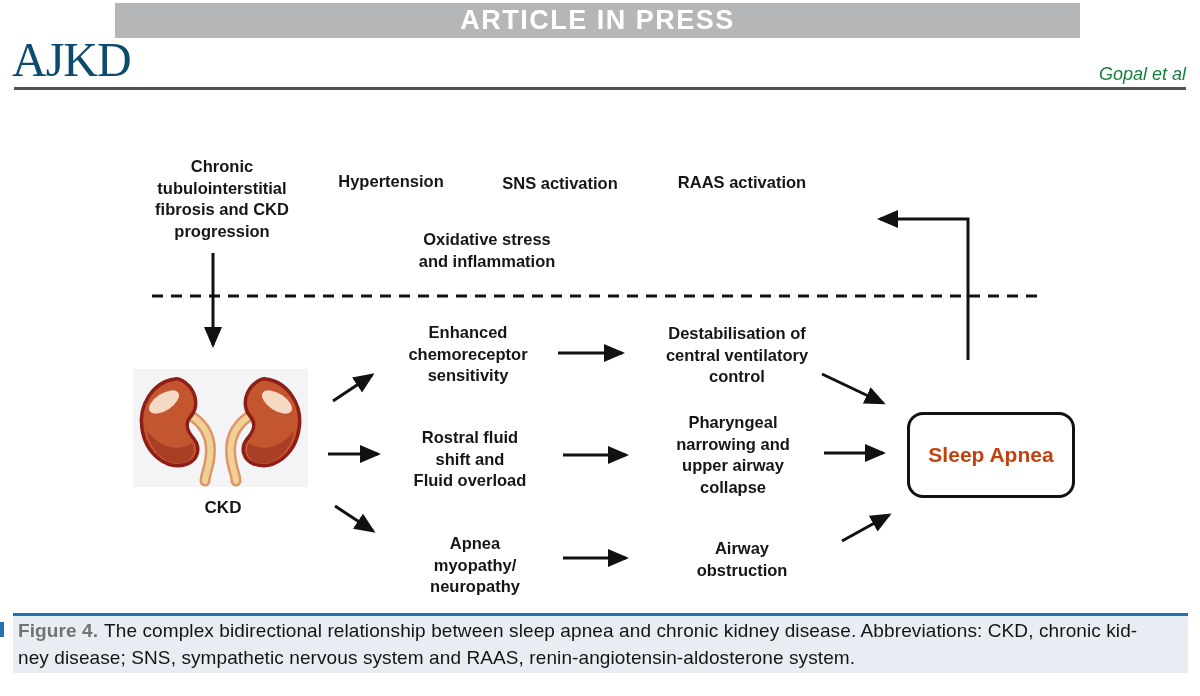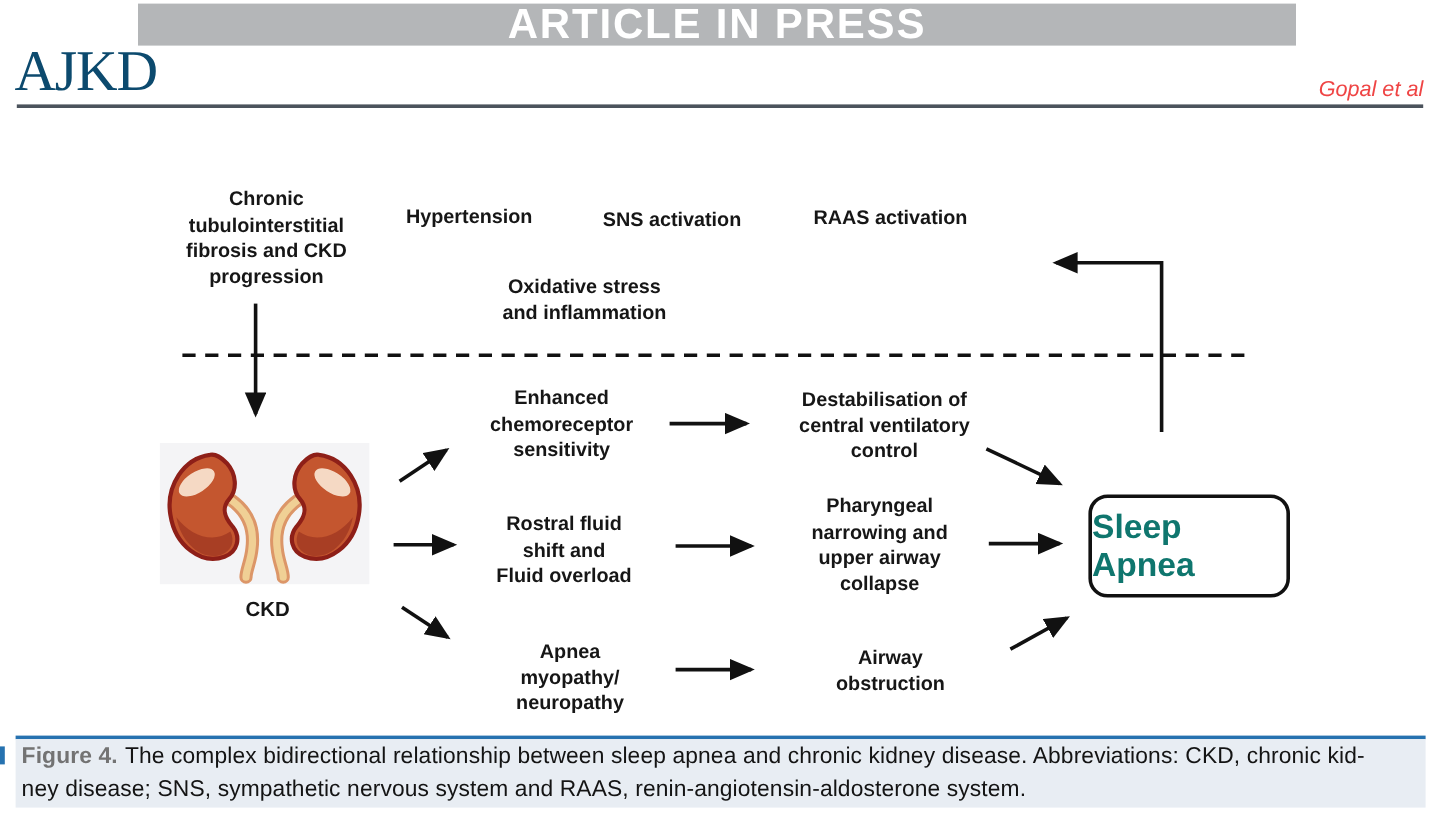--- a/index.html
+++ b/index.html
@@ -2,36 +2,36 @@
 <html><head>
 <meta charset="utf-8">
 <style>
   html,body{margin:0;padding:0;background:#ffffff;}
   #page{position:relative;width:1200px;height:696px;background:#ffffff;overflow:hidden;
         font-family:"Liberation Sans",sans-serif;}
 
   
   .banner{position:absolute;left:115px;top:3px;width:965px;height:35px;background:#b4b6b8;
           display:flex;align-items:center;justify-content:center;}
-  .banner span{color:#ffffff;font-weight:bold;font-size:35px;letter-spacing:1.5px;}
+  .banner span{color:#ffffff;font-weight:bold;font-size:27px;letter-spacing:1.5px;}
   .logo{position:absolute;left:12px;top:36px;font-family:"Liberation Serif",serif;
         font-size:48px;color:#0c4a6e;letter-spacing:-1px;line-height:1;}
-  .byline{position:absolute;right:14px;top:64px;font-style:italic;font-size:18px;color:#ef4444;}
+  .byline{position:absolute;right:14px;top:64px;font-style:italic;font-size:18px;color:#15803d;}
   .hrule{position:absolute;left:14px;top:87px;width:1172px;height:2.5px;background:#4b535c;}
 
   
   .lbl{position:absolute;transform:translateX(-50%);text-align:center;white-space:pre-line;
        font-weight:bold;font-size:16.5px;line-height:21.5px;color:#161616;}
 
   .kidney-panel{position:absolute;left:133px;top:369px;width:175px;height:118px;}
 
   .outcome-box{position:absolute;left:907px;top:412px;width:162px;height:80px;
                border:3.5px solid #111111;border-radius:16px;background:#ffffff;
                display:flex;align-items:center;justify-content:center;}
-  .outcome-box span{font-weight:bold;font-size:28px;color:#0f766e;}
+  .outcome-box span{font-weight:bold;font-size:21px;color:#c2410c;}
 
   svg.overlay{position:absolute;left:0;top:0;pointer-events:none;}
 
   
   .cap-line-top{position:absolute;left:13px;top:613px;width:1175px;height:3px;background:#2672b0;}
   .cap-bg{position:absolute;left:13px;top:616px;width:1175px;height:57px;background:#e8edf3;}
   .cap-text{position:absolute;left:18px;top:618px;width:1170px;font-size:19px;
             line-height:26.5px;color:#141414;letter-spacing:0.1px;}
   .cap-label{color:#737373;font-weight:bold;margin-right:6px;}
   .edge-artifact{position:absolute;left:0;top:622px;width:4px;height:15px;background:#2672b0;}

